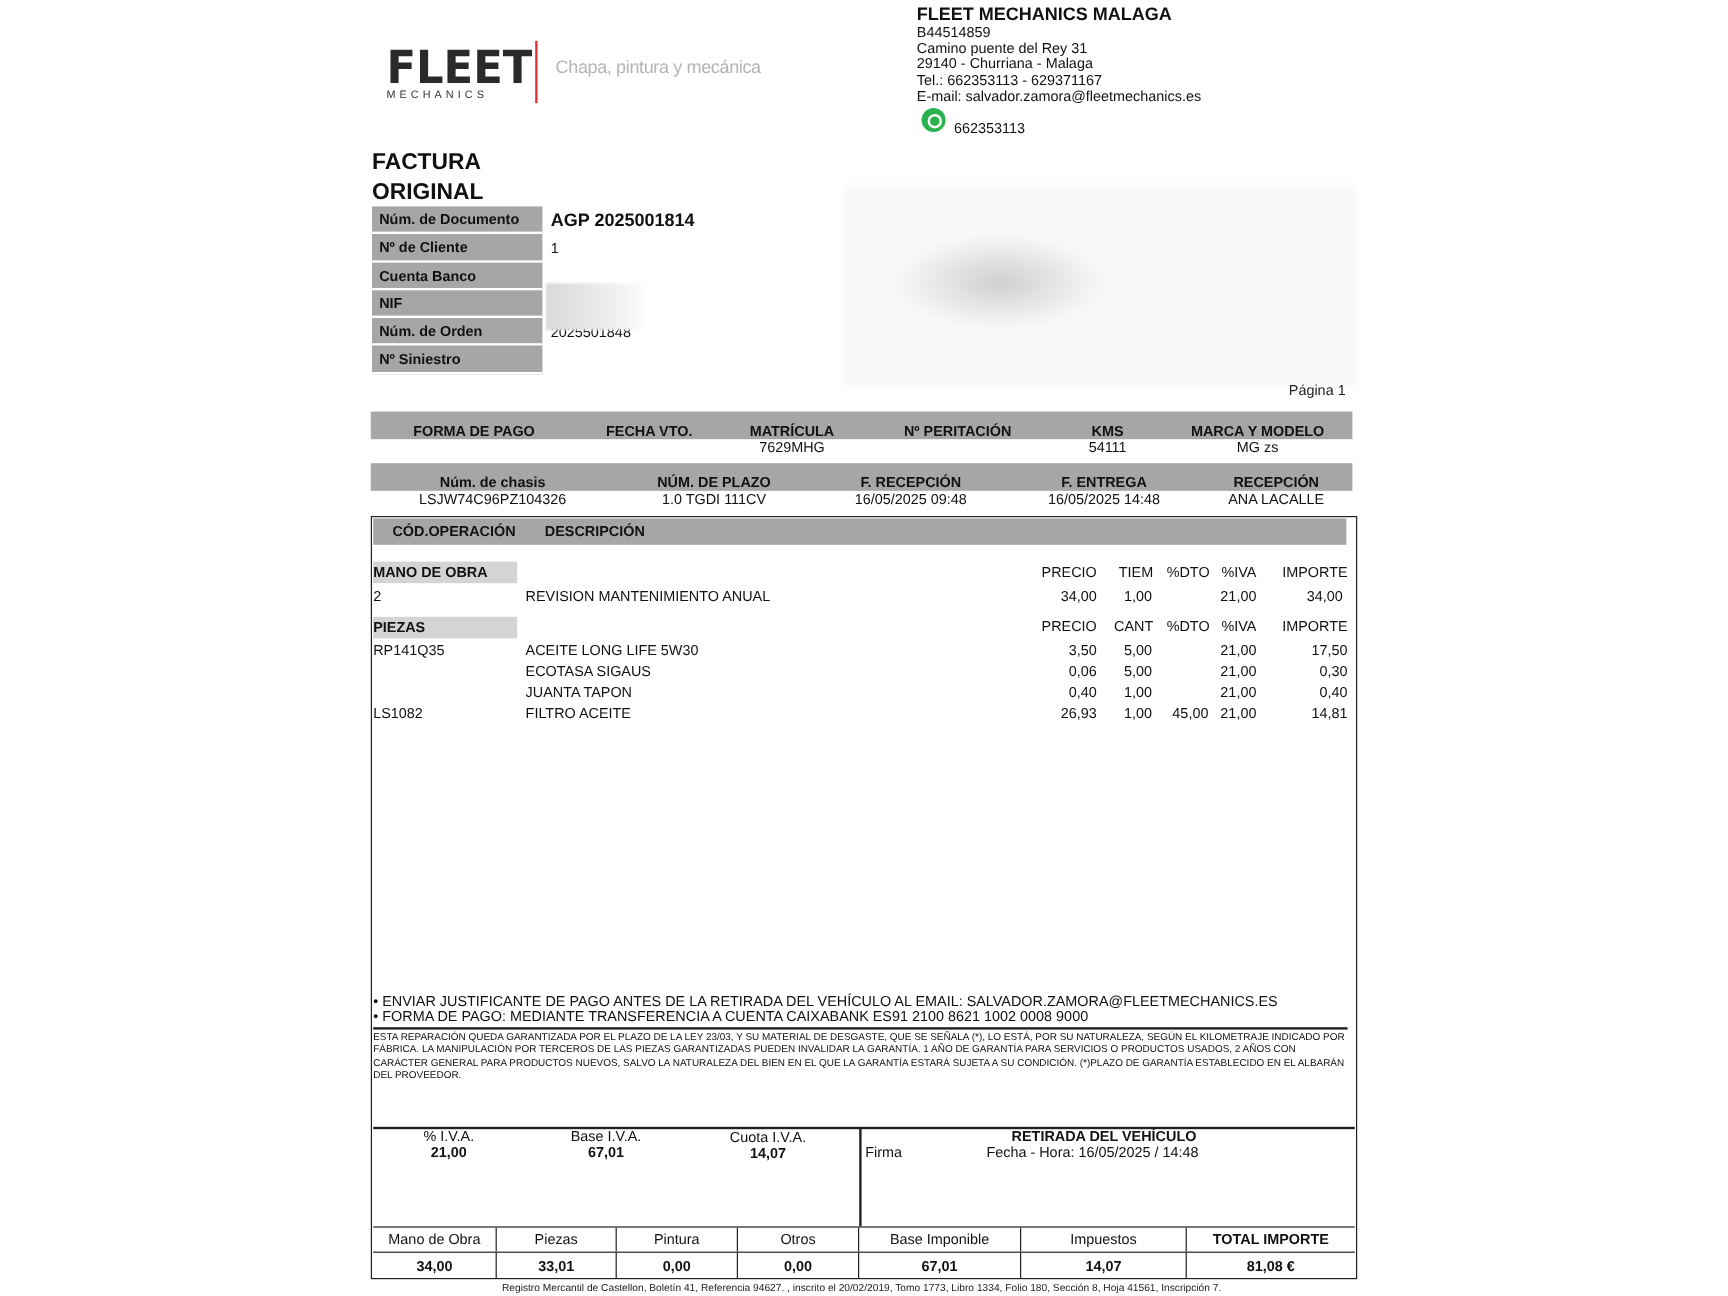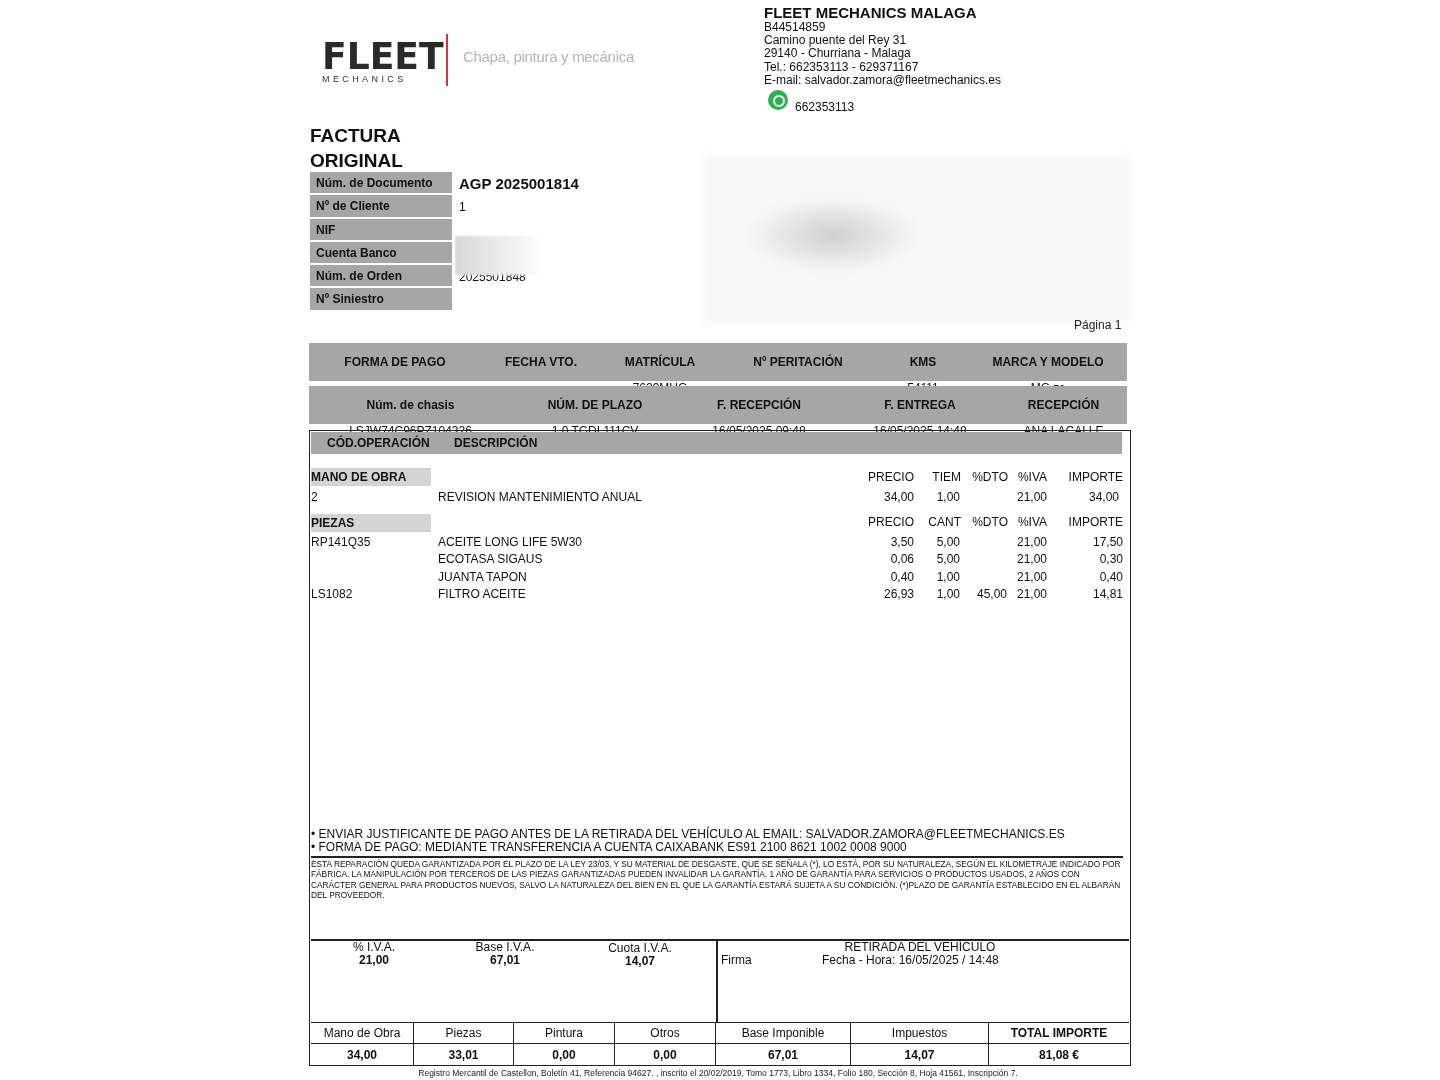--- a/index.html
+++ b/index.html
@@ -31,21 +31,21 @@
   .info-label { width: 142px; background: #a6a6a6; color: #111; font-weight: bold; font-size: 12px; padding-left: 6px; padding-top: 4px; border-bottom: 2px solid #fff; }
   .info-val { padding-left: 7px; font-size: 12px; padding-top: 5px; }
   .info-val.big { font-weight: bold; font-size: 15px; padding-top: 3px; }
   .nif-blur { left: 455px; top: 236px; width: 85px; height: 39px; background: linear-gradient(90deg, #d8d8d8, #f5f5f5 80%, #fff); filter: blur(1px); }
 
   .client-blur { left: 703px; top: 155px; width: 428px; height: 168px; background: radial-gradient(ellipse 90px 40px at 130px 80px, #cfcfcf, #f1f1f1 80%, #f8f8f8); filter: blur(3px); }
   .pagina { left: 1074px; top: 318px; font-size: 12px; color: #222; }
 
   
   .vtab { left: 309px; width: 818px; }
-  .vhead { display: flex; background: #a6a6a6; height: 38px; font-weight: bold; font-size: 12px; align-items: center; }
+  .vhead { display: flex; background: #a6a6a6; height: 23px; font-weight: bold; font-size: 12px; align-items: flex-end; }
   .vrow { display: flex; height: 22px; font-size: 12px; }
   .vcell { text-align: center; }
 
   
   .frame { left: 309px; top: 430px; width: 822px; height: 636px; border: 1.5px solid #222; }
   .lines-head { left: 311px; top: 432px; width: 811px; height: 22px; background: #a6a6a6; font-weight: bold; font-size: 12px; }
   .lines-head span { position: absolute; top: 4px; margin-left: 16px; }
 
   .sec-label { left: 311px; width: 120px; height: 18px; background: #d4d4d4; font-weight: bold; font-size: 12px; padding-top: 2px; }
   .t12 { font-size: 12px; }
@@ -99,25 +99,25 @@
 <div class="abs info">
   <div class="info-row">
     <div class="info-label">Núm. de Documento</div>
     <div class="info-val big">AGP 2025001814</div>
   </div>
   <div class="info-row">
     <div class="info-label">Nº de Cliente</div>
     <div class="info-val">1</div>
   </div>
   <div class="info-row">
+    <div class="info-label">Cuenta Banco</div>
+    <div class="info-val"></div>
+  </div>
+  <div class="info-row">
     <div class="info-label">NIF</div>
-    <div class="info-val"></div>
-  </div>
-  <div class="info-row">
-    <div class="info-label">Cuenta Banco</div>
     <div class="info-val"></div>
   </div>
   <div class="info-row">
     <div class="info-label">Núm. de Orden</div>
     <div class="info-val">2025501848</div>
   </div>
   <div class="info-row">
     <div class="info-label">Nº Siniestro</div>
     <div class="info-val"></div>
   </div>
@@ -244,21 +244,21 @@
   <b>21,00</b>
 </div>
 <div class="ivacol" style="left:465px;top:941px;width:80px;">
   <div>Base I.V.A.</div>
   <b>67,01</b>
 </div>
 <div class="ivacol" style="left:600px;top:942px;width:80px;">
   <div>Cuota I.V.A.</div>
   <b>14,07</b>
 </div>
-<div class="abs" style="left:820px;top:940px;width:200px;text-align:center;font-weight:normal;font-size:12px;">RETIRADA DEL VEHÍCULO</div>
+<div class="abs" style="left:820px;top:940px;width:200px;text-align:center;font-weight:bold;font-size:12px;">RETIRADA DEL VEHÍCULO</div>
 <div class="abs t12" style="left:721px;top:953px;">Firma</div>
 <div class="abs t12" style="left:822px;top:953px;">Fecha - Hora: 16/05/2025 / 14:48</div>
 
 <div class="abs sumtab">
   <div class="sumrow">
     <div class="sumcell" style="width:103px">Mano de Obra</div>
     <div class="sumcell" style="width:100px">Piezas</div>
     <div class="sumcell" style="width:101px">Pintura</div>
     <div class="sumcell" style="width:101px">Otros</div>
     <div class="sumcell" style="width:135px">Base Imponible</div>

